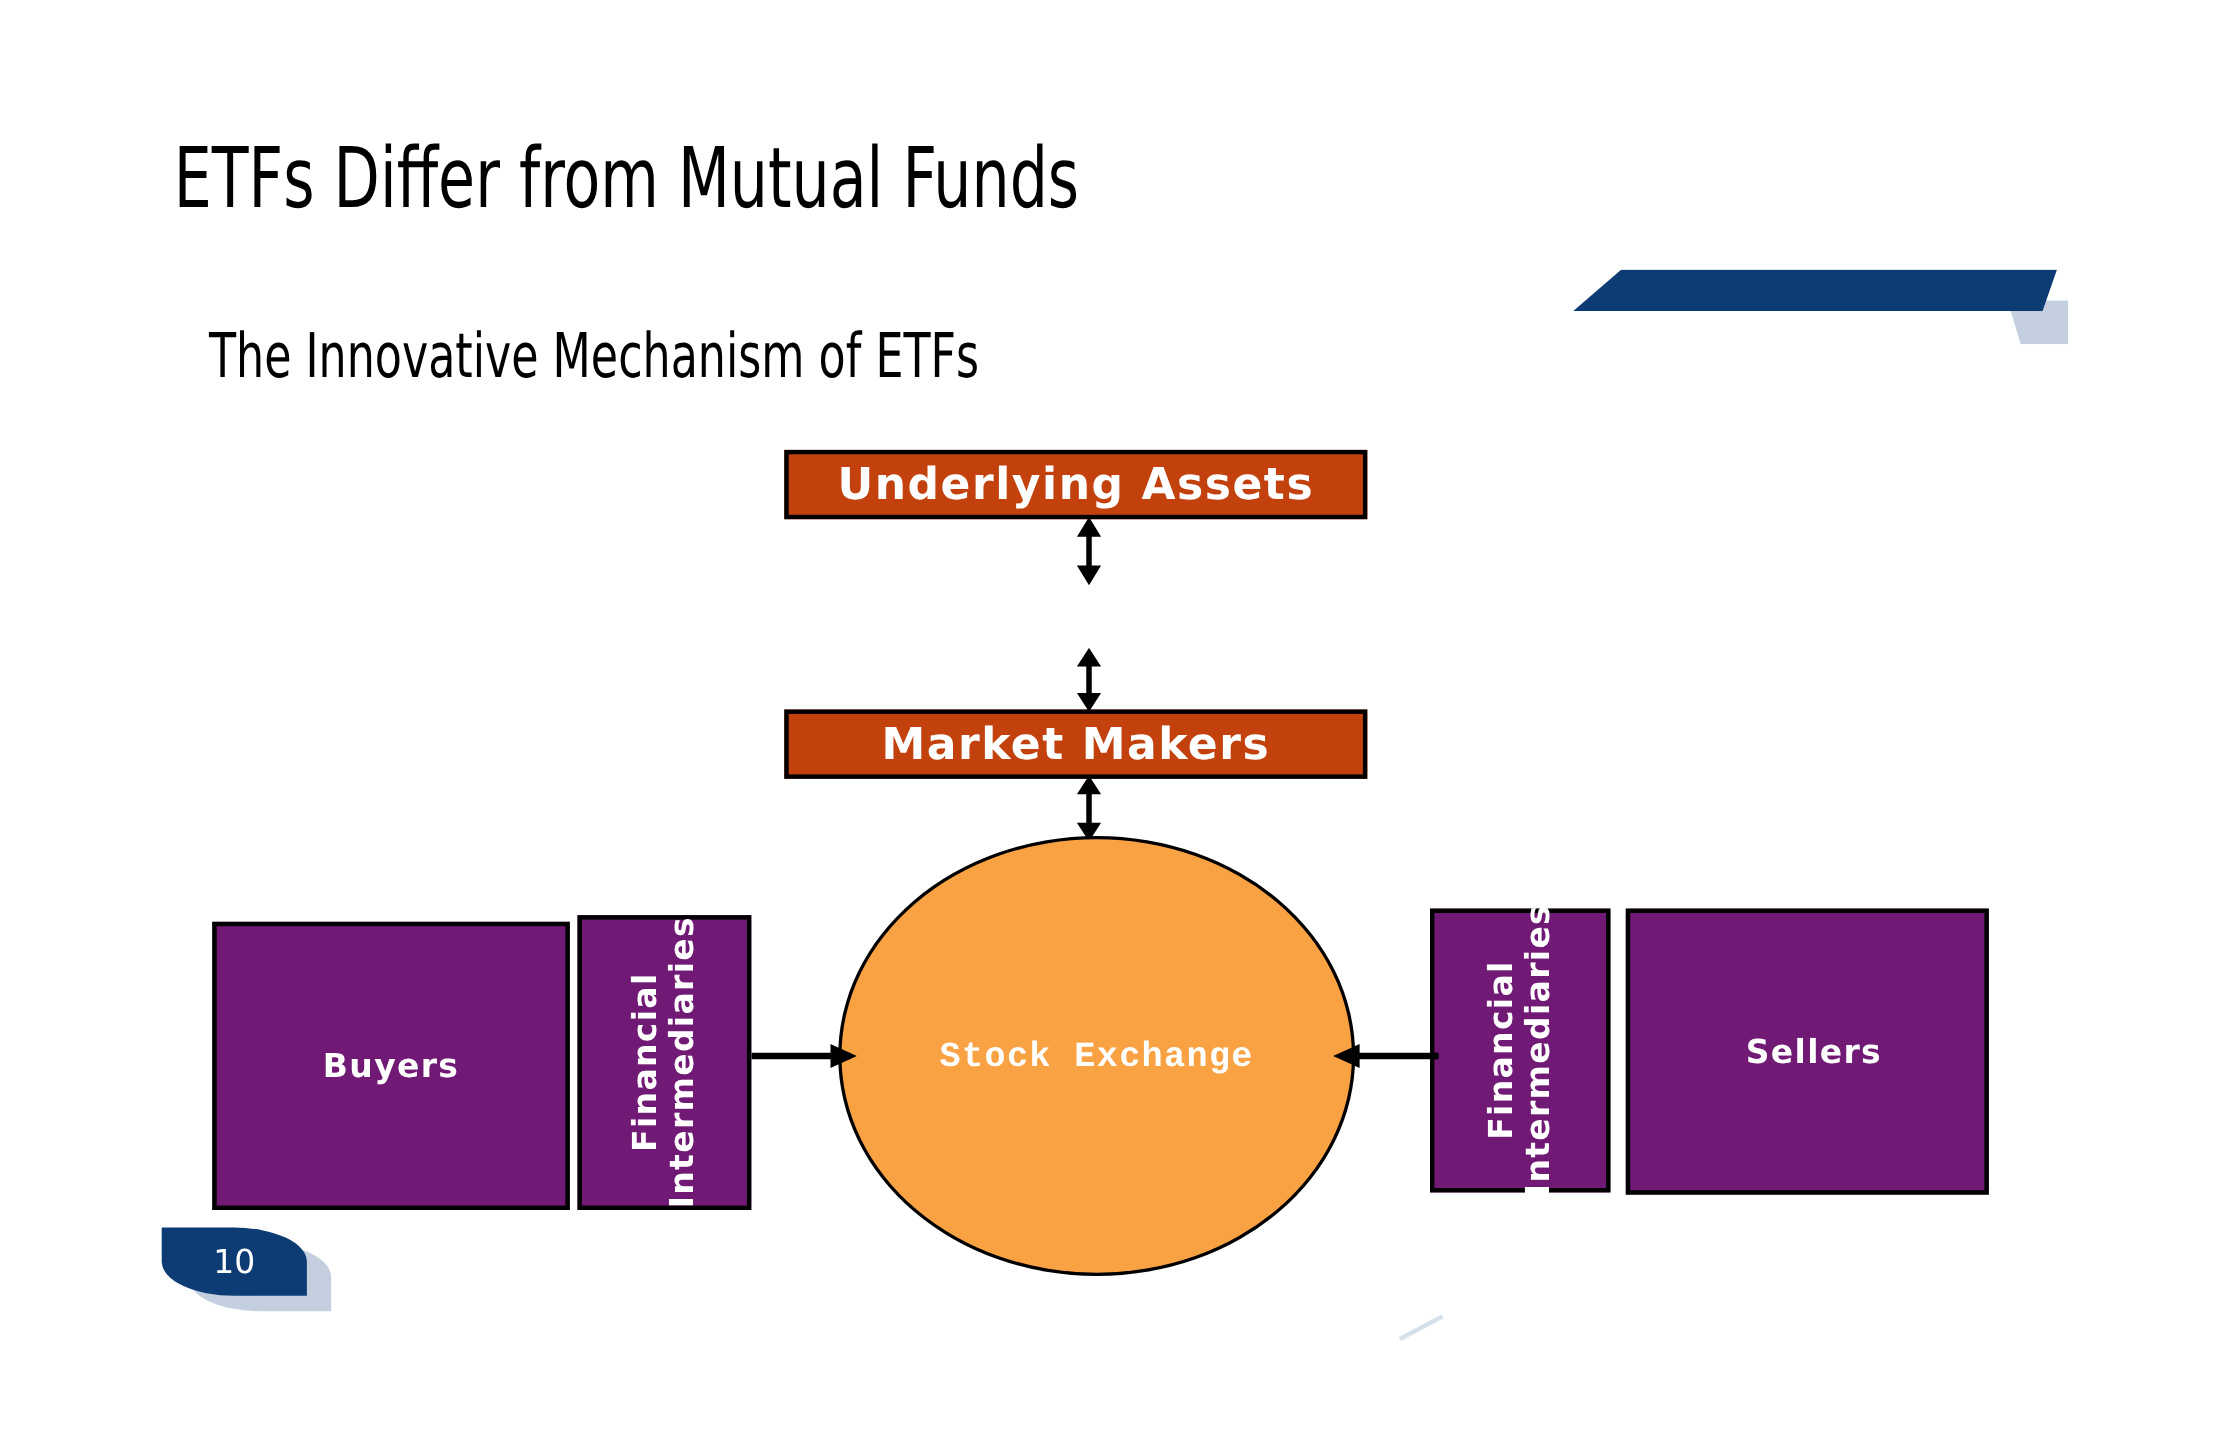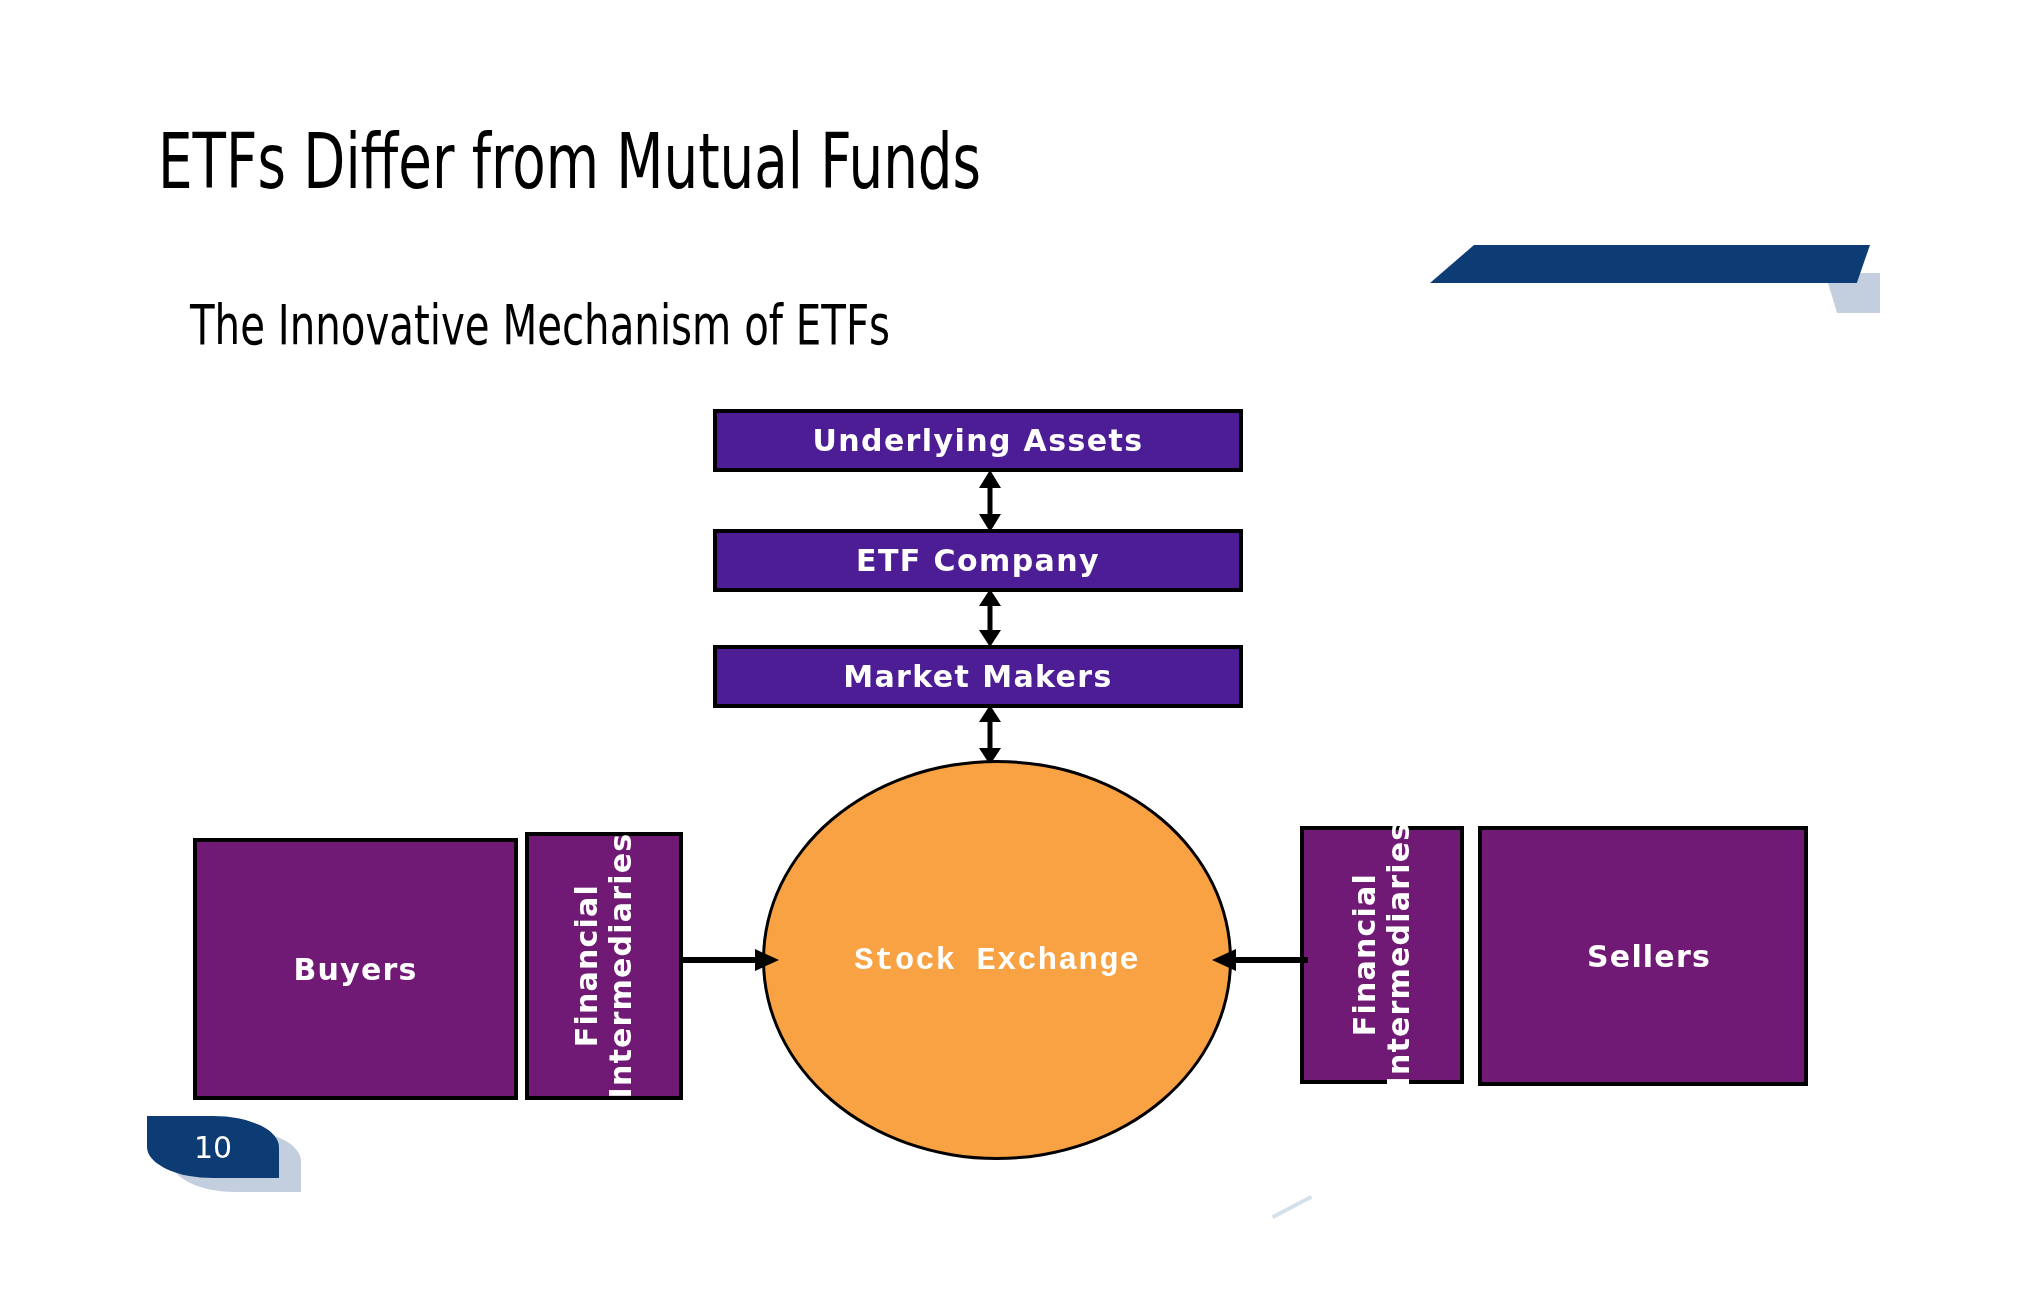--- a/index.html
+++ b/index.html
@@ -134,22 +134,22 @@
     border: 4px solid #000000;
     display: flex;
     align-items: center;
     justify-content: center;
     color: #ffffff;
     font-family: "DejaVu Sans", sans-serif;
     font-weight: bold;
     text-align: center;
   }
   .gray-node {
-    background: #4c1d95;
-    font-size: 30px;
+    background: #c2410c;
+    font-size: 40px;
     letter-spacing: 1.4px;
   }
   .navy-node {
     background: #701a75;
     font-size: 30px;
     letter-spacing: 1.2px;
   }
   .vert-node .vlabel {
     transform: rotate(-90deg);
     white-space: nowrap;
@@ -220,23 +220,20 @@
     <div class="banner-tail"></div>
     <div class="banner-bar"></div>
   </div>
 
   <div class="faint-mark"></div>
 
   <div class="node gray-node" id="box-underlying">
     <span>Underlying Assets</span>
   </div>
 
-  <div class="node gray-node" id="box-etf">
-    <span>ETF Company</span>
-  </div>
 
   <div class="node gray-node" id="box-market">
     <span>Market Makers</span>
   </div>
 
   <div class="arrow-vert" id="arrow-ua-etf">
     <svg viewBox="0 0 46 62" preserveAspectRatio="none">
       <line x1="23" y1="8" x2="23" y2="54" stroke="#000" stroke-width="5"></line>
       <polygon points="23,0 34,18 12,18" fill="#000"></polygon>
       <polygon points="23,62 34,44 12,44" fill="#000"></polygon>

